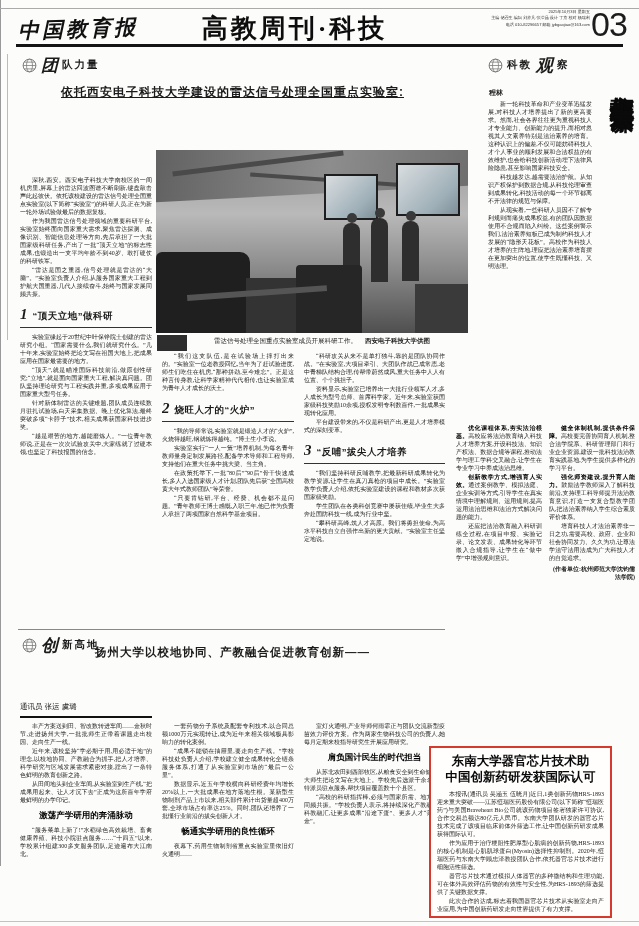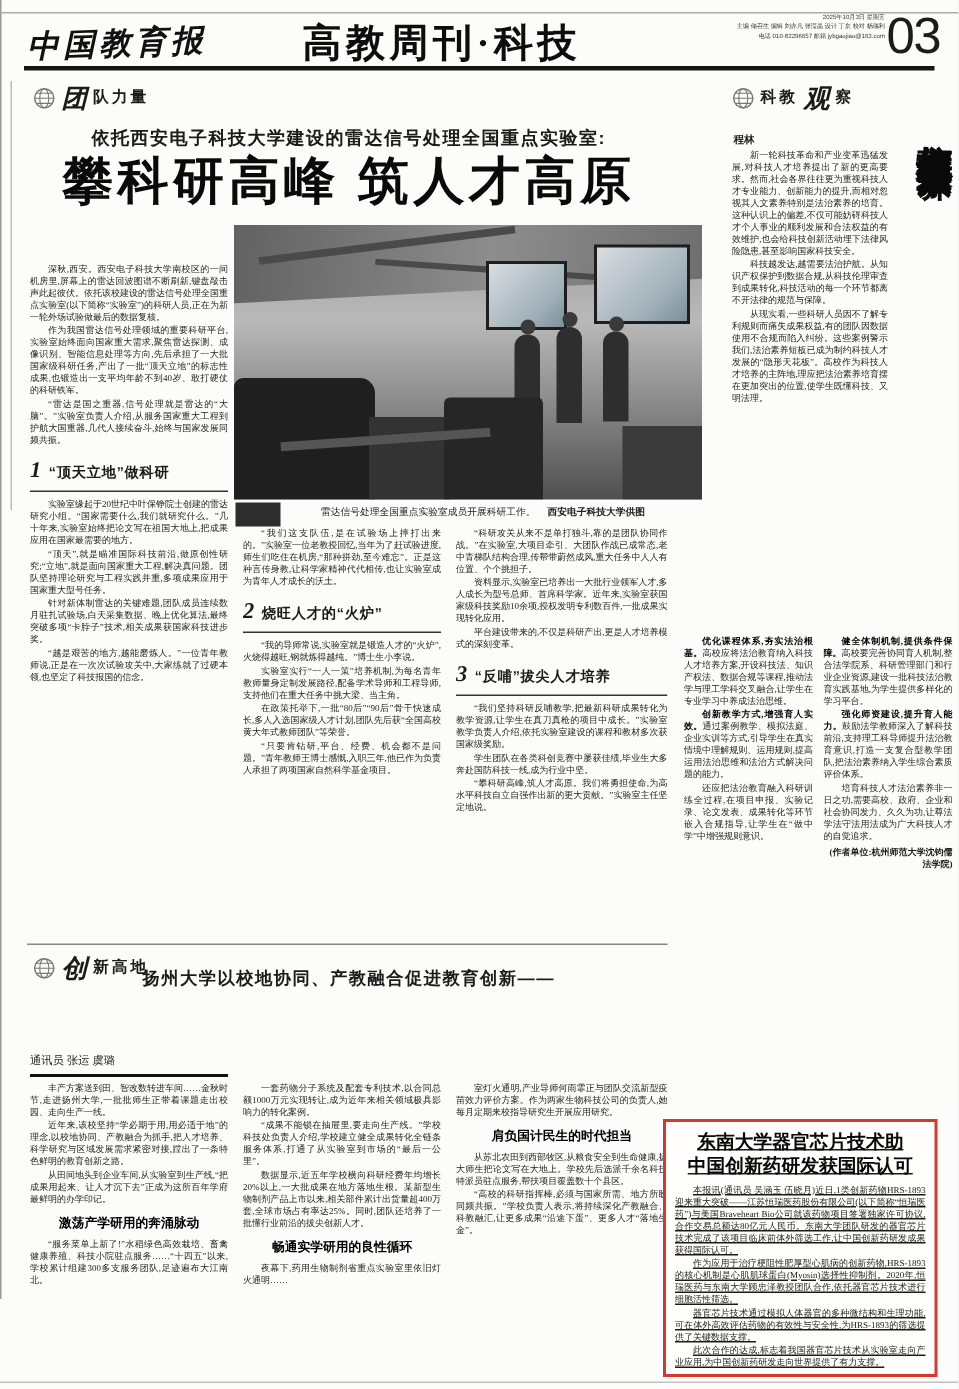--- a/index.html
+++ b/index.html
@@ -21,21 +21,21 @@
   
   .badge{position:absolute;display:flex;align-items:flex-end;gap:4px;height:20px;}
   .badge svg{margin-bottom:1px;}
   .badge-init{font:italic bold 17px "Liberation Serif","DejaVu Serif",serif;line-height:1;}
   .badge-rest{font:bold 10.5px "Liberation Sans","DejaVu Sans",sans-serif;letter-spacing:2px;padding-bottom:2px;margin-top:28px;}
   #badge-team{left:22px;top:54px;}
   #badge-observe{left:488px;top:54px;}
   #badge-innovate{left:22px;top:634px;}
 
   
-  #main-kicker{position:absolute;left:20px;top:84px;width:425px;text-align:center;font:bold 12px "Liberation Sans","DejaVu Sans",sans-serif;letter-spacing:1px;}
+  #main-kicker{position:absolute;left:20px;top:84px;width:425px;text-align:center;font:bold 12px "Liberation Sans","DejaVu Sans",sans-serif;letter-spacing:1px;text-decoration:underline;}
   #main-headline{position:absolute;left:20px;top:98px;width:425px;text-align:center;margin:0;font:bold 34px "Liberation Sans","DejaVu Sans",sans-serif;letter-spacing:3px;color:#0a0a0a;}
   .byline-block{position:absolute;border-bottom:2.5px solid #111;padding-bottom:4px;font:7.5px "Liberation Sans","DejaVu Sans",sans-serif;line-height:11px;color:#222;}
   #main-byline{left:20px;top:141px;width:132px;}
   #bottom-byline{left:20px;top:701px;width:132px;}
 
   
   #lab-photo{position:absolute;left:156px;top:150px;width:312px;height:183px;overflow:hidden;background:linear-gradient(180deg,#9a9a9a 0%,#b9b9b9 35%,#8f8f8f 62%,#4f4f4f 100%);}
   .ph-ceiling{position:absolute;left:-5%;top:-6%;width:110%;height:30%;background:linear-gradient(100deg,#5d5d5d,#8d8d8d 55%,#6b6b6b);transform:rotate(-3deg);}
   .ph-beam{position:absolute;background:#4a4a4a;}
   .b1{left:5%;top:6%;width:55%;height:5px;transform:rotate(-7deg);}
@@ -82,21 +82,21 @@
 
   
   #bottom-divider{position:absolute;left:18px;top:629px;width:427px;height:1px;background:#888;}
   #bottom-kicker{position:absolute;left:20px;top:645px;width:425px;text-align:center;font:bold 11.5px "Liberation Sans","DejaVu Sans",sans-serif;letter-spacing:1px;}
   #bottom-headline{position:absolute;left:20px;top:657px;width:425px;text-align:center;margin:0;font:bold 30px "Liberation Sans","DejaVu Sans",sans-serif;letter-spacing:3px;color:#0a0a0a;}
   #bottom-col1{left:20px;top:722px;width:132px;height:196px;}
   #bottom-col2{left:162px;top:722px;width:132px;height:196px;}
   #bottom-col3{left:304px;top:722px;width:141px;height:196px;}
 
   
-  #brief-box{position:absolute;left:442px;top:746px;width:167px;height:158px;border:2.5px solid #d63a2e;padding:5px 6px;overflow:hidden;background:#fffefd;text-decoration:underline;}
+  #brief-box{position:absolute;left:429px;top:746px;width:167px;height:158px;border:2.5px solid #d63a2e;padding:5px 6px;overflow:hidden;background:#fffefd;}
   .brief-head{text-align:center;font:bold 12.5px "Liberation Sans","DejaVu Sans",sans-serif;line-height:1.3;color:#090909;}
   #brief-body{margin-top:4px;}
 </style>
 </head>
 <body>
 
 <div class="page">
 
   <div class="hairline" id="top-hairline"></div>
   <div class="hairline" id="left-hairline"></div>
@@ -117,21 +117,20 @@
     <svg viewBox="0 0 20 20" width="15" height="15">
         <circle cx="10" cy="10" r="8.5" fill="none" stroke="#777" stroke-width="1.3"></circle>
         <ellipse cx="10" cy="10" rx="4" ry="8.5" fill="none" stroke="#777" stroke-width="1"></ellipse>
         <path d="M1.5 10h17M3 5.5h14M3 14.5h14" stroke="#777" stroke-width="1" fill="none"></path>
       </svg>
     <span class="badge-init">团</span>
     <span class="badge-rest">队力量</span>
   </div>
 
   <div id="main-kicker">依托西安电子科技大学建设的雷达信号处理全国重点实验室:</div>
-  <h2 id="main-headline">攀科研高峰 筑人才高原</h2>
 
   <div id="lab-photo">
     <div class="ph-ceiling"></div>
     <div class="ph-beam b1"></div>
     <div class="ph-beam b2"></div>
     <div class="ph-monitor m1">
         <div class="scr"></div>
       </div>
     <div class="ph-monitor m2">
         <div class="scr"></div>

